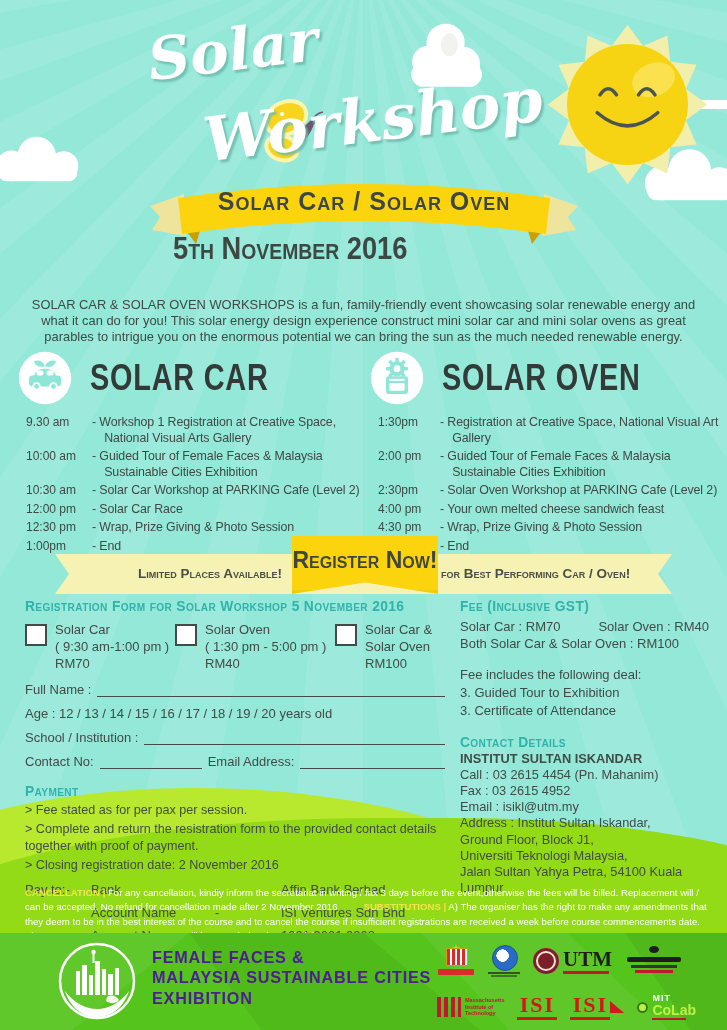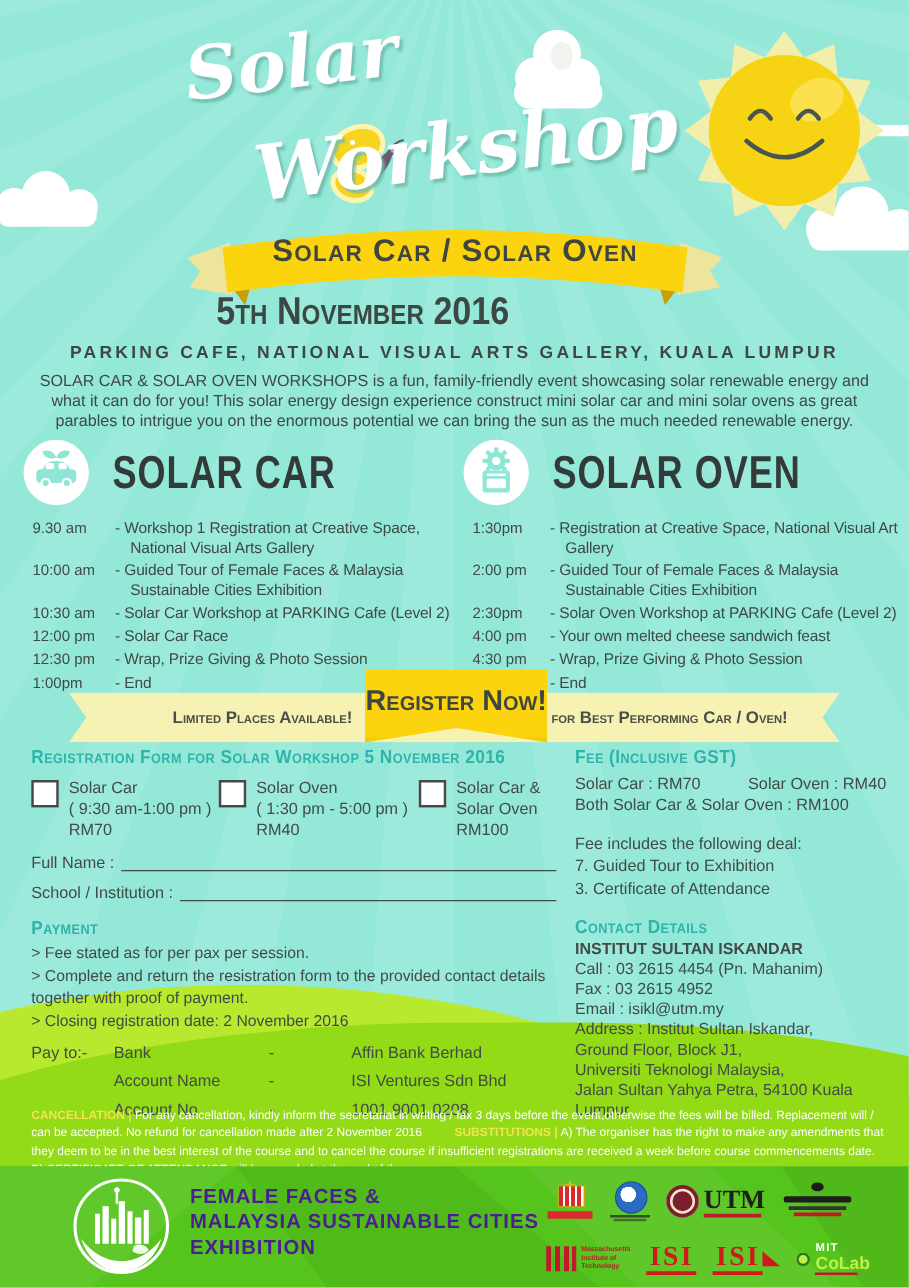--- a/index.html
+++ b/index.html
@@ -218,21 +218,20 @@
   <svg class="abs ribbon-svg" viewBox="0 0 432 80">
     <polygon points="36,24 2,36 12,47 4,60 38,66" fill="#eee49c"></polygon>
     <polygon points="396,24 430,36 420,47 428,60 394,66" fill="#eee49c"></polygon>
     <polygon points="36,58 54,54 48,74" fill="#c99e06"></polygon>
     <polygon points="396,58 378,54 384,74" fill="#c99e06"></polygon>
     <path d="M30 28 Q216 0 402 28 L398 64 Q216 38 34 64 Z" fill="#fbd40e"></path>
   </svg>
   <div class="abs ribbon-text">Solar Car  /  Solar Oven</div>
 
   <div class="abs date"><span>5th November 2016</span></div>
-  <div class="abs venue">PARKING CAFE, NATIONAL VISUAL ARTS GALLERY, KUALA LUMPUR</div>
   <div class="abs intro">SOLAR CAR &amp; SOLAR OVEN WORKSHOPS is a fun, family-friendly event showcasing solar renewable energy and what it can do for you!  This solar energy design experience construct mini solar car and mini solar ovens as great parables to intrigue you on the enormous potential we can bring the sun as the much needed renewable energy.</div>
 
   <div class="cols">
     <div class="col-car">
       <div class="col-head">
         <svg class="icon-circle" viewBox="0 0 64 64">
           <circle cx="32" cy="32" r="31" fill="#fff"></circle>
           <g fill="#8ee7d6">
             <path d="M32 18c-2-6-8-8-13-6 1 5 6 8 13 6z"></path>
             <path d="M32 18c2-6 8-8 13-6-1 5-6 8-13 6z"></path>
@@ -357,22 +356,29 @@
         <span class="cbox"></span>
         <span class="opt-label">Solar Car &amp;
 Solar Oven
 RM100</span>
       </div>
     </div>
     <div class="fline">
       <span>Full Name :</span>
         <span class="rule"></span>
     </div>
+    <div class="age">Age : 12 / 13 / 14 / 15 / 16 / 17 / 18 / 19 / 20 years old</div>
     <div class="fline">
       <span>School / Institution :</span>
+        <span class="rule"></span>
+    </div>
+    <div class="fline">
+      <span>Contact No:</span>
+        <span class="rule-fixed"></span>
+      <span>Email Address:</span>
         <span class="rule"></span>
     </div>
 
     <div class="pay-h"><span class="teal-h">Payment</span></div>
     <div class="pnote">&gt; Fee stated as for per pax per session.</div>
     <div class="pnote">&gt; Complete and return the resistration form to the provided contact details together with proof of payment.</div>
     <div class="pnote">&gt; Closing registration date: 2 November 2016</div>
     <div class="payrow">
       <span>Pay to:-</span>
       <span>Bank</span>
@@ -394,21 +400,21 @@
   </div>
 
   <div class="form-right">
     <span class="teal-h">Fee (Inclusive GST)</span>
     <div class="feerow">
       <span>Solar Car : RM70</span>
       <span>Solar Oven : RM40</span>
     </div>
     <div class="feeline">Both Solar Car &amp; Solar Oven : RM100</div>
     <div class="inc-title">Fee includes the following deal:</div>
-    <div class="incline">7. Guided Tour to Exhibition</div>
+    <div class="incline">3. Guided Tour to Exhibition</div>
     <div class="incline">3. Certificate of Attendance</div>
 
     <div class="contact-h"><span class="teal-h">Contact Details</span></div>
     <div class="cline b">INSTITUT SULTAN ISKANDAR</div>
     <div class="cline">Call : 03 2615 4454 (Pn. Mahanim)</div>
     <div class="cline">Fax : 03 2615 4952</div>
     <div class="cline">Email : isikl@utm.my</div>
     <div class="cline">Address : Institut Sultan Iskandar,</div>
     <div class="cline">Ground Floor, Block J1,</div>
     <div class="cline">Universiti Teknologi Malaysia,</div>

